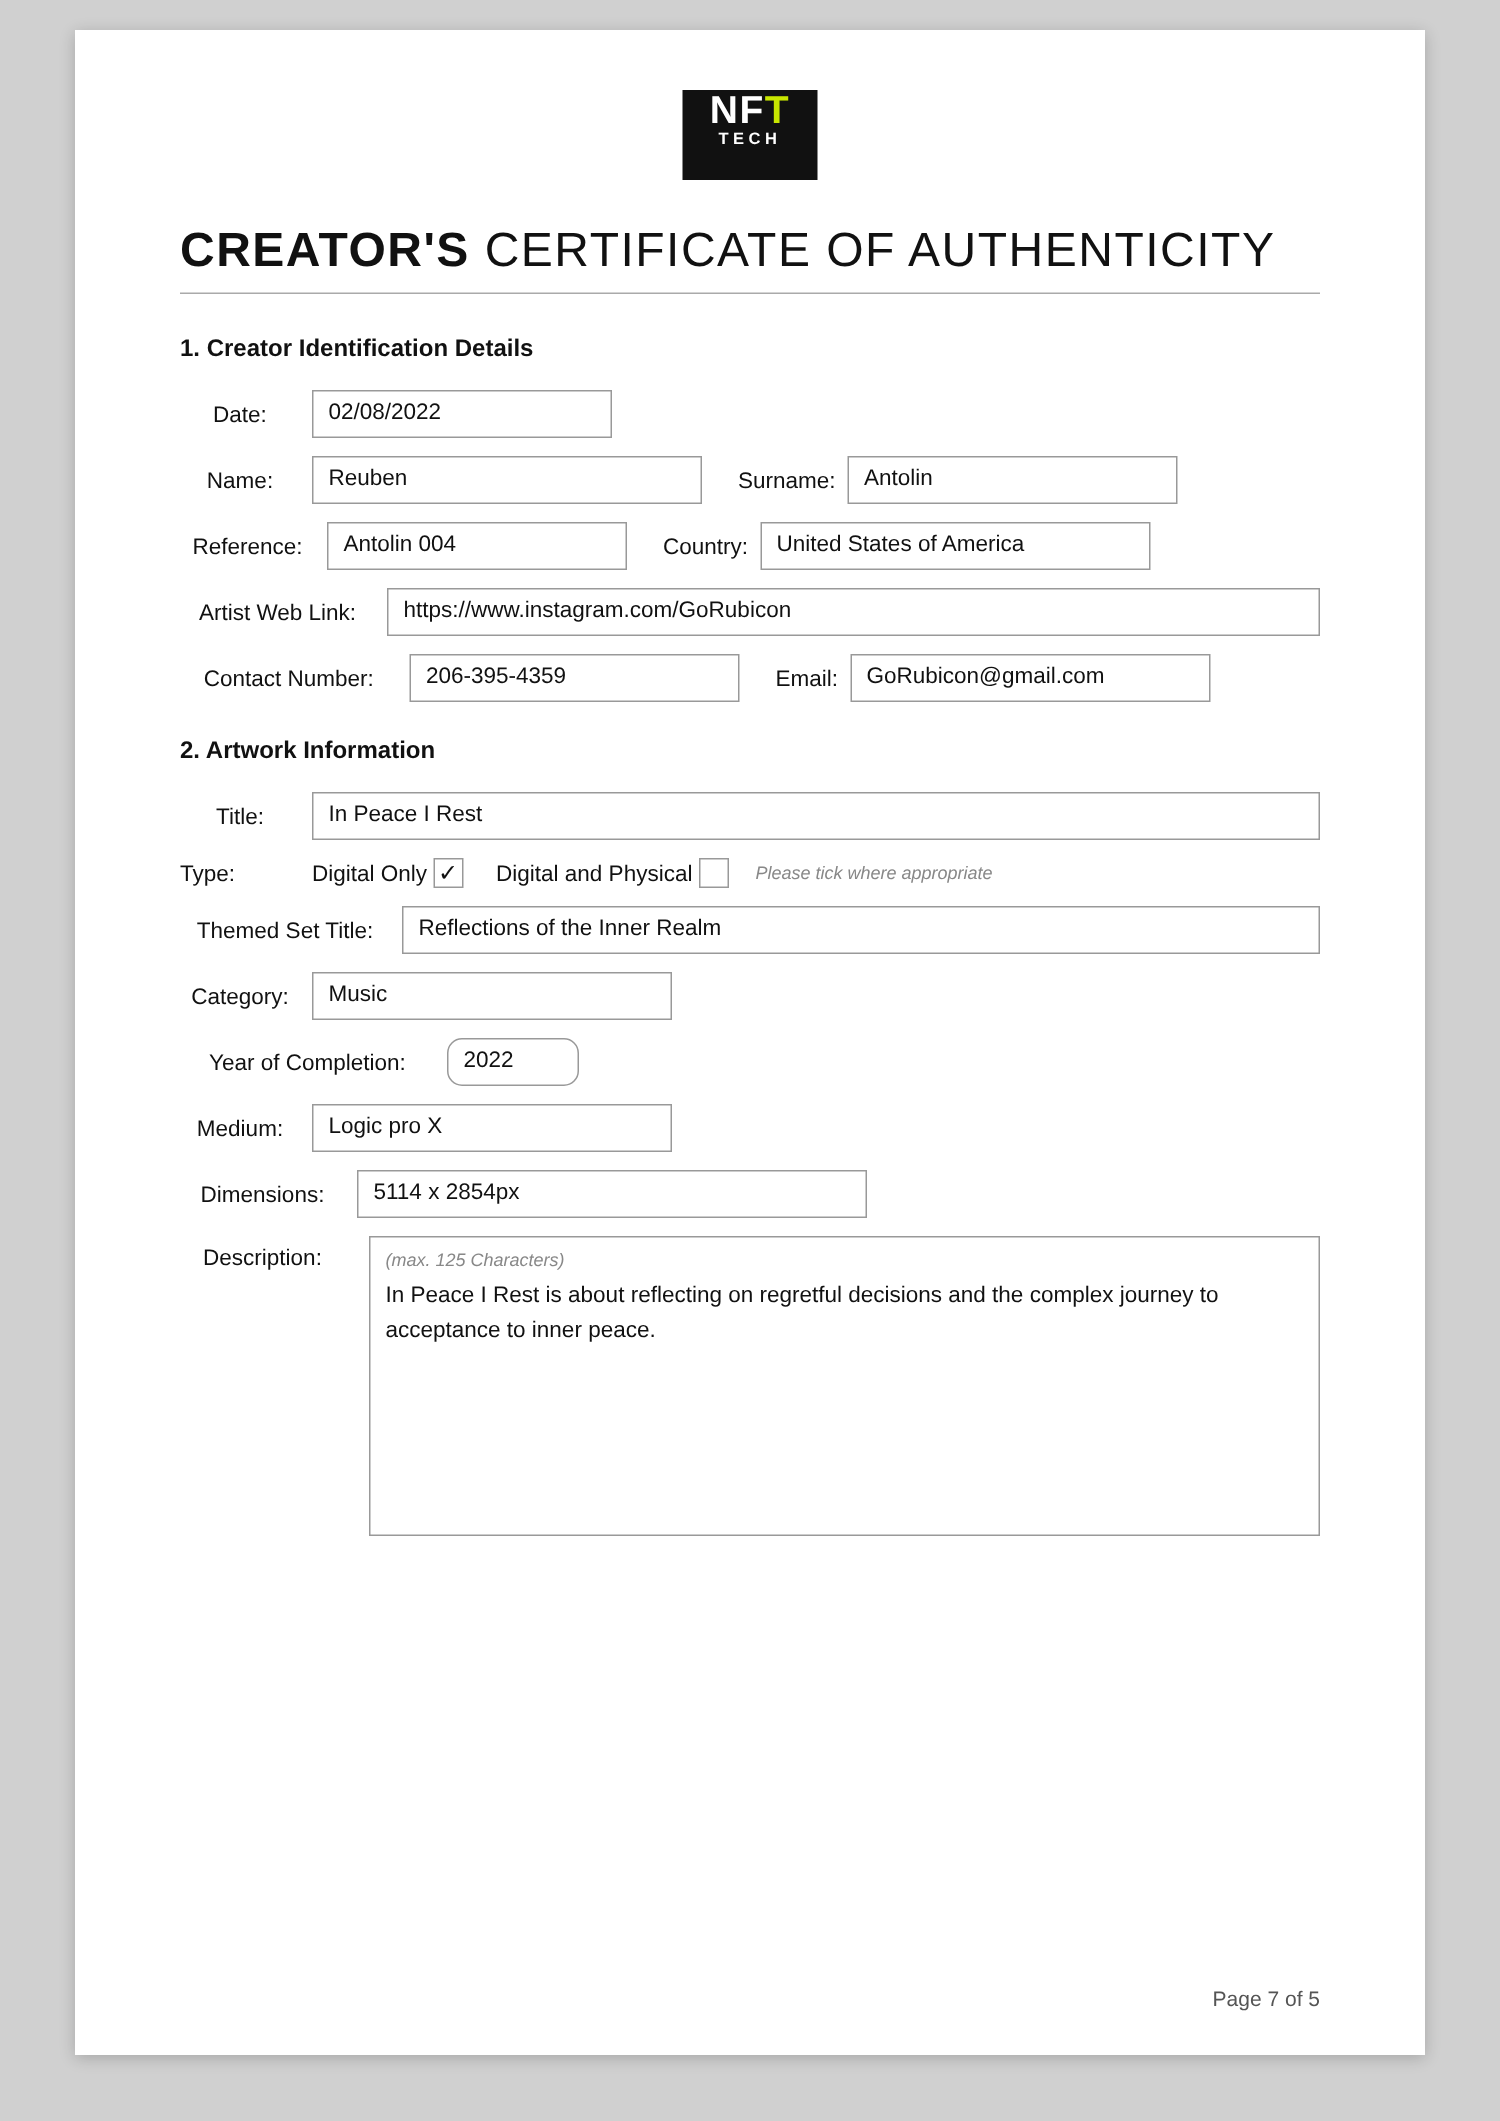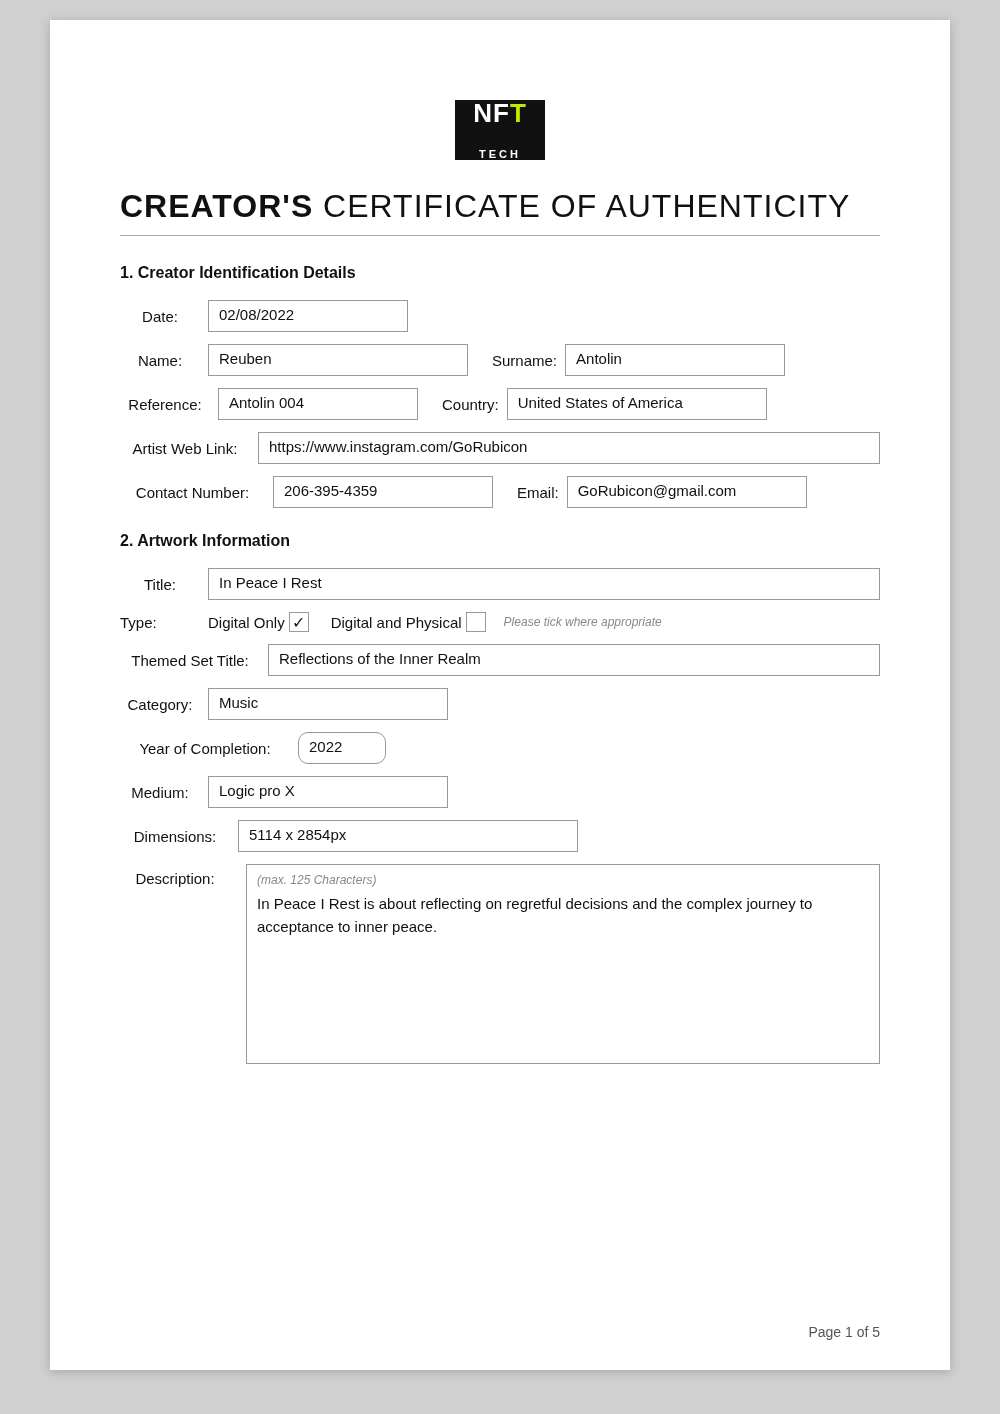--- a/index.html
+++ b/index.html
@@ -28,26 +28,25 @@
       margin-bottom: 28px;
     }
     .logo-box {
       background: #111;
       color: #fff;
       width: 90px;
       height: 60px;
       display: flex;
       flex-direction: column;
       align-items: center;
-      justify-content: space-between;
+      justify-content: flex-start;
       font-weight: bold;
       font-size: 22px;
       letter-spacing: 1px;
       line-height: 1;
-      margin-top: 40px;
     }
     .logo-box .nft {
       font-size: 26px;
       font-weight: 900;
       color: #fff;
     }
     .logo-box .nft span {
       color: #c8e600;
     }
     .logo-box .tech {
@@ -317,15 +316,15 @@
     <div class="desc-row">
       <span class="form-label" style="min-width:110px;">Description:</span>
       <div class="field-description">
         <span class="desc-hint">(max. 125 Characters)</span>
         <span class="desc-text">In Peace I Rest is about reflecting on regretful decisions and the complex journey to acceptance to inner peace.</span>
       </div>
     </div>
 
   </div>
 
-  <div class="page-number">Page 1 of 5</div>
+  <div class="page-number">Page 7 of 5</div>
 
 </div>
 
 </body></html>

